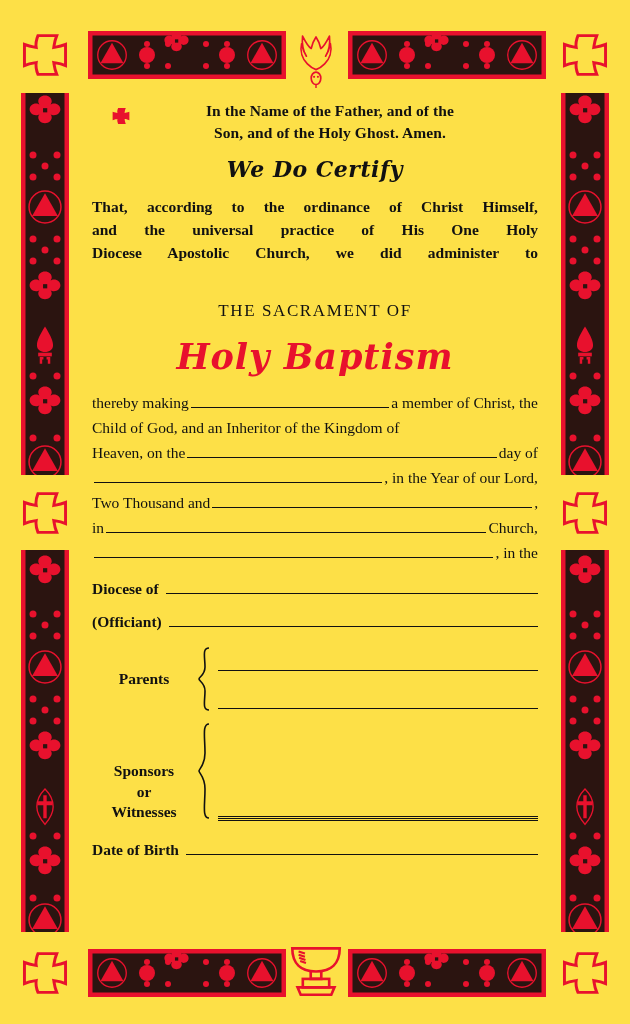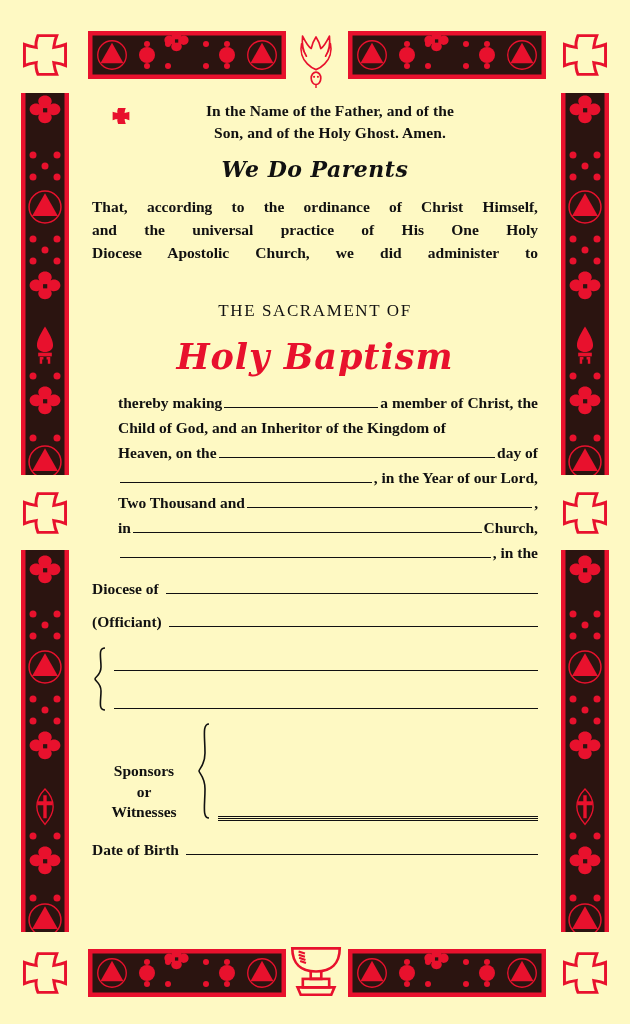--- a/index.html
+++ b/index.html
@@ -3,21 +3,21 @@
 <meta charset="utf-8">
 <style>
   html,body{margin:0;padding:0;background:#ffffff;}
   body{
     width:630px;height:1024px;
     font-family:"Liberation Serif", serif;
     color:#111111;
     position:relative;
     overflow:hidden;
   }
-  .page{position:absolute;inset:0;background:#fef9c3;}
+  .page{position:absolute;inset:0;background:#fde047;}
 
   
   .frame-corner{position:absolute;width:54px;height:54px;}
   .tl{left:18px;top:28px;}
   .tr{right:18px;top:28px;}
   .bl{left:18px;bottom:24px;}
   .br{right:18px;bottom:24px;}
   .ml{left:18px;top:486px;}
   .mr{right:18px;top:486px;}
 
@@ -89,23 +89,22 @@
     font-weight:bold;
     font-style:italic;
     font-size:35px;
     letter-spacing:1px;
     line-height:1.08;
   }
 
   .body2{
     margin-top:14px;
     font-size:15.5px;
-    font-weight:bold;
+    font-weight:normal;
     line-height:1.62;
-    margin-left:26px;
   }
   .body2 .row{display:flex;align-items:baseline;white-space:nowrap;}
   .blank{
     flex:1 1 auto;
     border-bottom:1.6px solid #111;
     min-width:10px;
     height:13px;
     margin:0 2px;
   }
 
@@ -489,21 +488,21 @@
     <div class="invocation">
       <span class="inv-cross">
         <svg viewBox="0 0 92 74" width="22" height="22">
             <use href="#xcrossSolid"></use>
           </svg>
       </span>
       <span class="ln">In the Name of the Father, and of the</span>
       <span class="ln">Son, and of the Holy Ghost.     Amen.</span>
     </div>
 
-    <div class="certify">We Do Parents</div>
+    <div class="certify">We Do Certify</div>
 
     <div class="para">
       <span class="ln">That, according to the ordinance of Christ Himself,</span>
       <span class="ln">and the universal practice of His One Holy</span>
       <span class="ln">Diocese Apostolic Church, we did administer to</span>
     </div>
 
     <div class="sac-of">THE SACRAMENT OF</div>
     <div class="holy-baptism">Holy Baptism</div>
 
@@ -544,20 +543,23 @@
     <div class="lrow">
       <span class="lbl">Diocese of</span>
       <span class="ln"></span>
     </div>
     <div class="lrow">
       <span class="lbl">(Officiant)</span>
       <span class="ln"></span>
     </div>
 
     <div class="grp parents">
+      <div class="glabel">
+        <span>Parents</span>
+      </div>
       <div class="brace">
         <svg viewBox="0 0 16 64" width="16" height="64" preserveAspectRatio="none">
           <path d="M13 1 C6 1 9 10 9 20 C9 28 3 30 3 32 C3 34 9 36 9 44 C9 54 6 63 13 63" fill="none" stroke="#111" stroke-width="1.6"></path>
         </svg>
       </div>
       <div class="lines">
         <div class="gl"></div>
         <div class="gl"></div>
       </div>
     </div>

